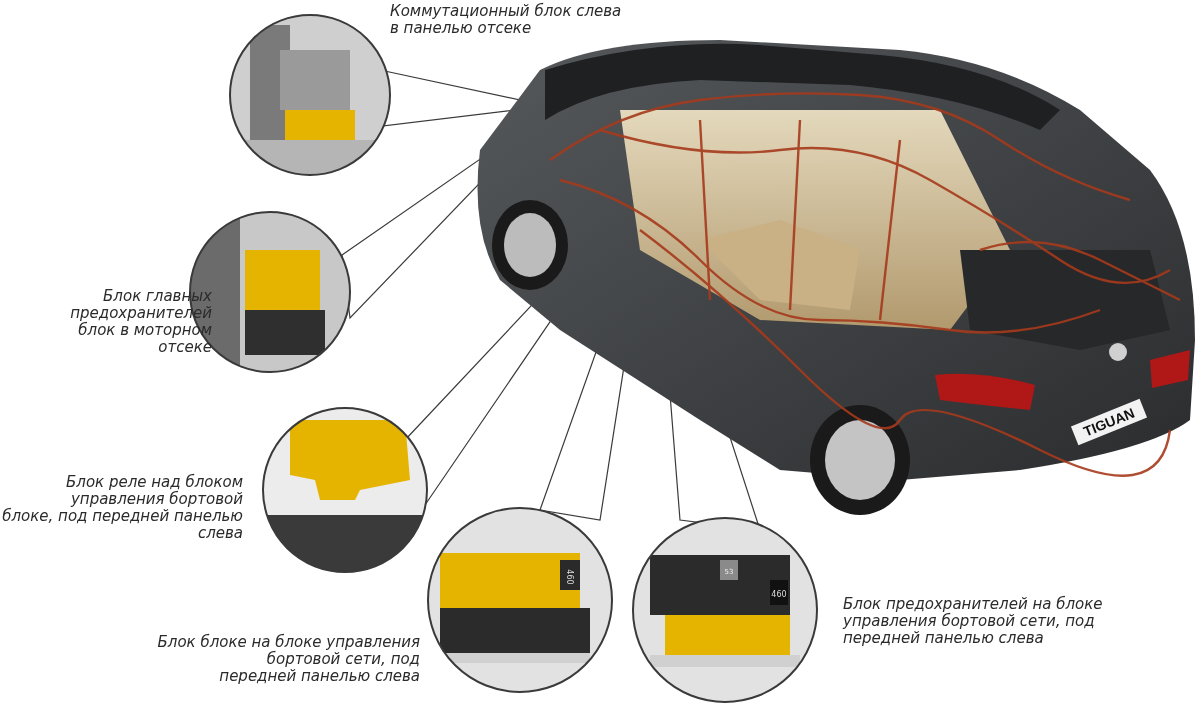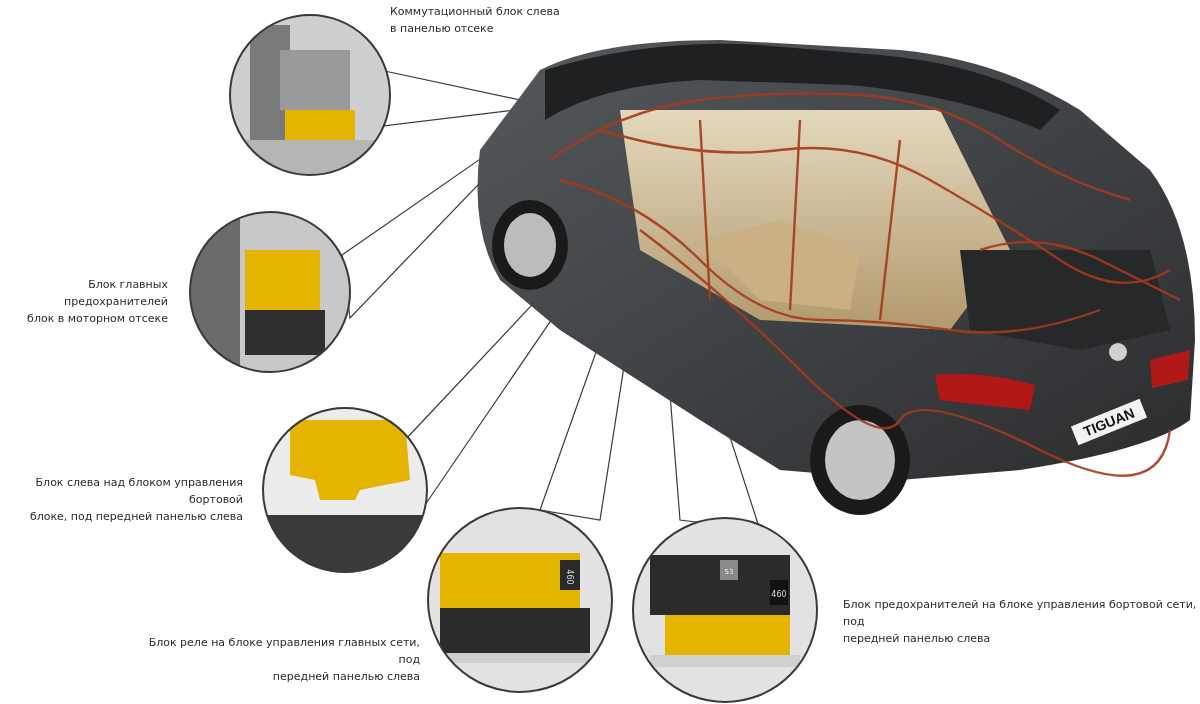--- a/index.html
+++ b/index.html
@@ -1,17 +1,17 @@
 <!DOCTYPE html>
 <html><head>
   <meta charset="utf-8">
   <style>
     html, body { margin:0; padding:0; }
     body { width:1200px; height:704px; background:#ffffff; position:relative; overflow:hidden; font-family:"DejaVu Sans", sans-serif; }
-    .label { position:absolute; font-size:11px; line-height:17px; color:#2b2b2b; }
+    .label { position:absolute; font-size:15px; line-height:17px; color:#2b2b2b;font-style:italic; }
     .label.right { text-align:right; }
     .label span { display:block; }
     svg.scene { position:absolute; left:0; top:0; }
   </style>
 </head>
 <body>
 
 <svg class="scene" width="1200" height="704" viewBox="0 0 1200 704">
   <defs>
     <clipPath id="c1">
@@ -134,31 +134,31 @@
     </g>
     <circle cx="725" cy="610" r="92" fill="none" stroke="#3a3a3a" stroke-width="2"></circle>
   </g>
 </svg>
 
 <div class="label" style="left:390px;top:3px;">
   <span>Коммутационный блок слева</span>
   <span>в панелью отсеке</span>
 </div>
 
-<div class="label right" style="left:0px;top:276px;width:168px;">
+<div class="label right" style="left:0px;top:288px;width:168px;padding-left:44px;">
   <span>Блок главных предохранителей</span>
   <span>блок в моторном отсеке</span>
 </div>
 
 <div class="label right" style="left:0px;top:474px;width:243px;">
-  <span>Блок слева над блоком управления бортовой</span>
+  <span>Блок реле над блоком управления бортовой</span>
   <span>блоке, под передней панелью слева</span>
 </div>
 
 <div class="label right" style="left:140px;top:634px;width:280px;">
-  <span>Блок реле на блоке управления главных сети, под</span>
+  <span>Блок блоке на блоке управления бортовой сети, под</span>
   <span>передней панелью слева</span>
 </div>
 
 <div class="label" style="left:843px;top:596px;">
   <span>Блок предохранителей на блоке управления бортовой сети, под</span>
   <span>передней панелью слева</span>
 </div>
 
 </body></html>

